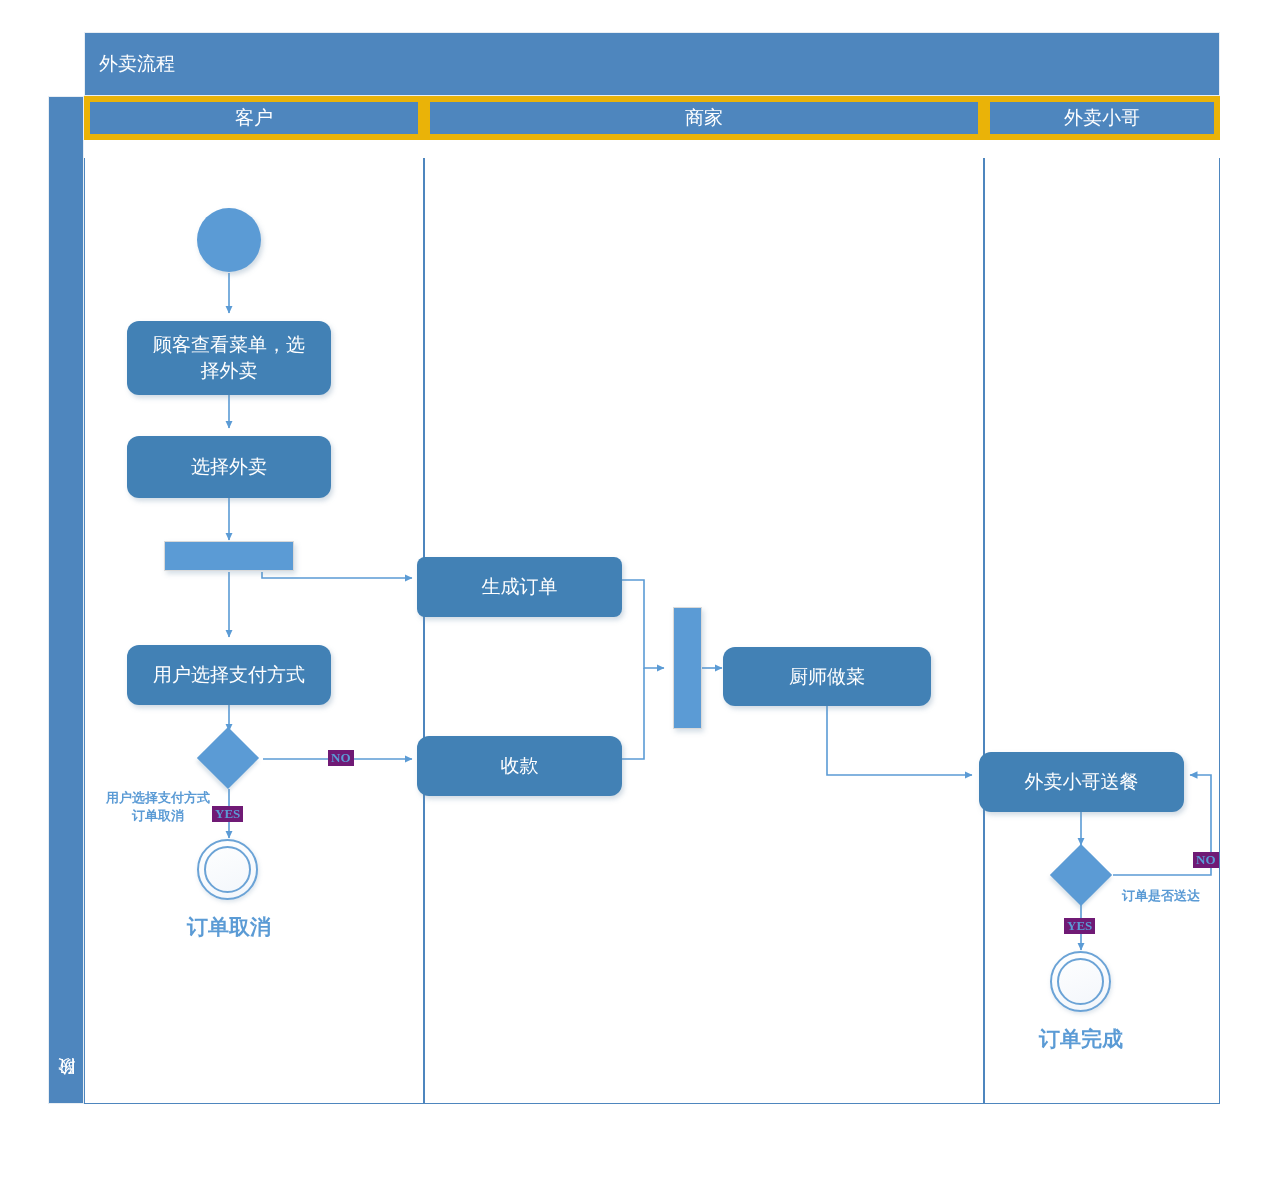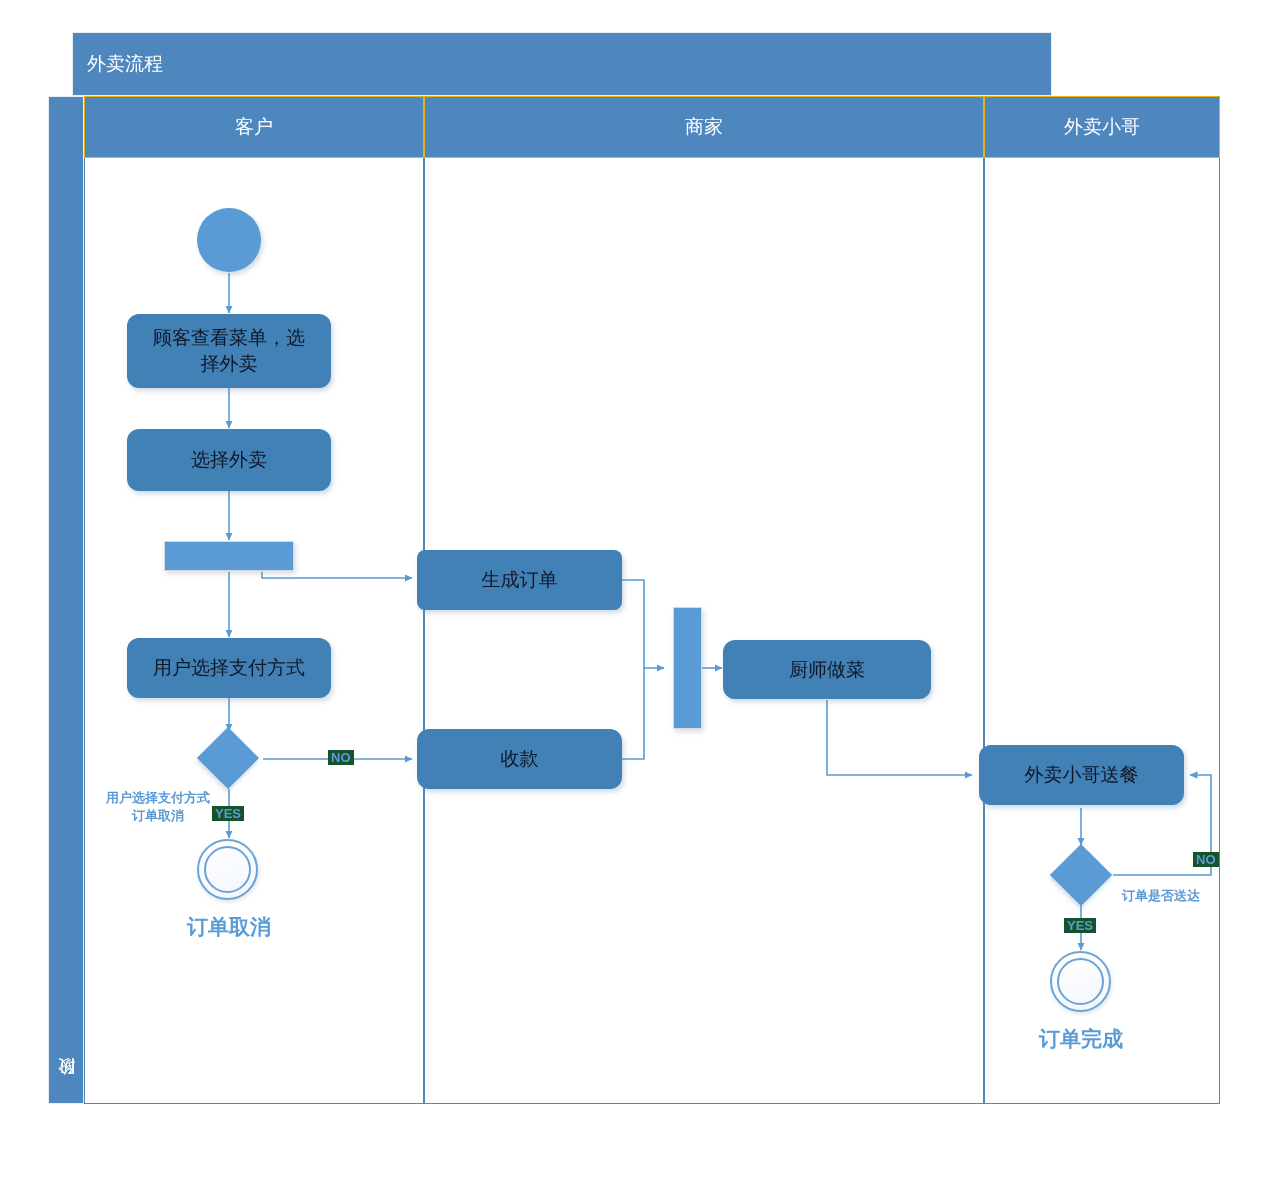--- a/index.html
+++ b/index.html
@@ -22,23 +22,23 @@
   .pool {
     position: absolute;
     left: 48px;
     top: 32px;
     width: 1172px;
     height: 1072px;
     box-sizing: border-box;
   }
   .pool-title {
     position: absolute;
-    left: 24px;
+    left: 36px;
     top: 0px;
-    width: 980px;
+    width: 1136px;
     height: 64px;
     background: #4e86be;
     border: 1px solid #e8eef4;
     box-sizing: border-box;
     color: #ffffff;
     font-size: 19px;
     display: flex;
     align-items: center;
     padding-left: 14px;
   }
@@ -59,23 +59,23 @@
     padding-bottom: 14px;
   }
   .pool-side span {
     writing-mode: vertical-rl;
     transform: rotate(180deg);
     letter-spacing: 1px;
   }
   .lane-head {
     position: absolute;
     top: 64px;
-    height: 62px;
+    height: 44px;
     background: #4e86be;
-    border: 1px solid #eab308;
+    border: 6px solid #eab308;
     box-sizing: border-box;
     color: #ffffff;
     font-size: 19px;
     display: flex;
     align-items: center;
     justify-content: center;
   }
   .lane-body {
     position: absolute;
     top: 126px;
@@ -83,29 +83,30 @@
     background: #ffffff;
     border: 1px solid #4e86be;
     border-top: none;
     box-sizing: border-box;
   }
   
   .node { position: absolute; box-sizing: border-box; }
   .proc {
     background: #4281b5;
     border-radius: 12px;
-    color: #0f172a;
+    color: #ffffff;
     display: flex;
     align-items: center;
     justify-content: center;
     text-align: center;
     font-size: 19px;
     line-height: 1.35;
     padding: 4px 22px;
     box-shadow: 2px 3px 5px rgba(120,150,175,0.35);
+    margin-top: 7px;
   }
   .start-circle {
     background: #5b9bd5;
     border-radius: 50%;
     box-shadow: 2px 3px 5px rgba(120,150,175,0.35);
   }
   .end-circle {
     border-radius: 50%;
     border: 2px solid #6ba3d6;
     background: linear-gradient(160deg, #ffffff 0%, #f2f6fb 100%);
@@ -143,21 +144,21 @@
     pointer-events: none;
   }
   .edge-label {
     position: absolute;
     color: #5b9bd5;
     font-size: 13px;
     font-weight: bold;
     white-space: nowrap;
   }
   .edge-label.cn { font-size: 13px; line-height: 1.5; text-align: center; }
-  .edge-label.white-bg { background: #14532d; padding: 0 3px; }
+  .edge-label.white-bg { background: #701a75; padding: 0 3px; font-family: Liberation Serif, serif; }
 </style>
 </head>
 <body>
 
 <div id="canvas">
 
   <div class="pool">
 
     <div class="pool-title">外卖流程</div>
 

